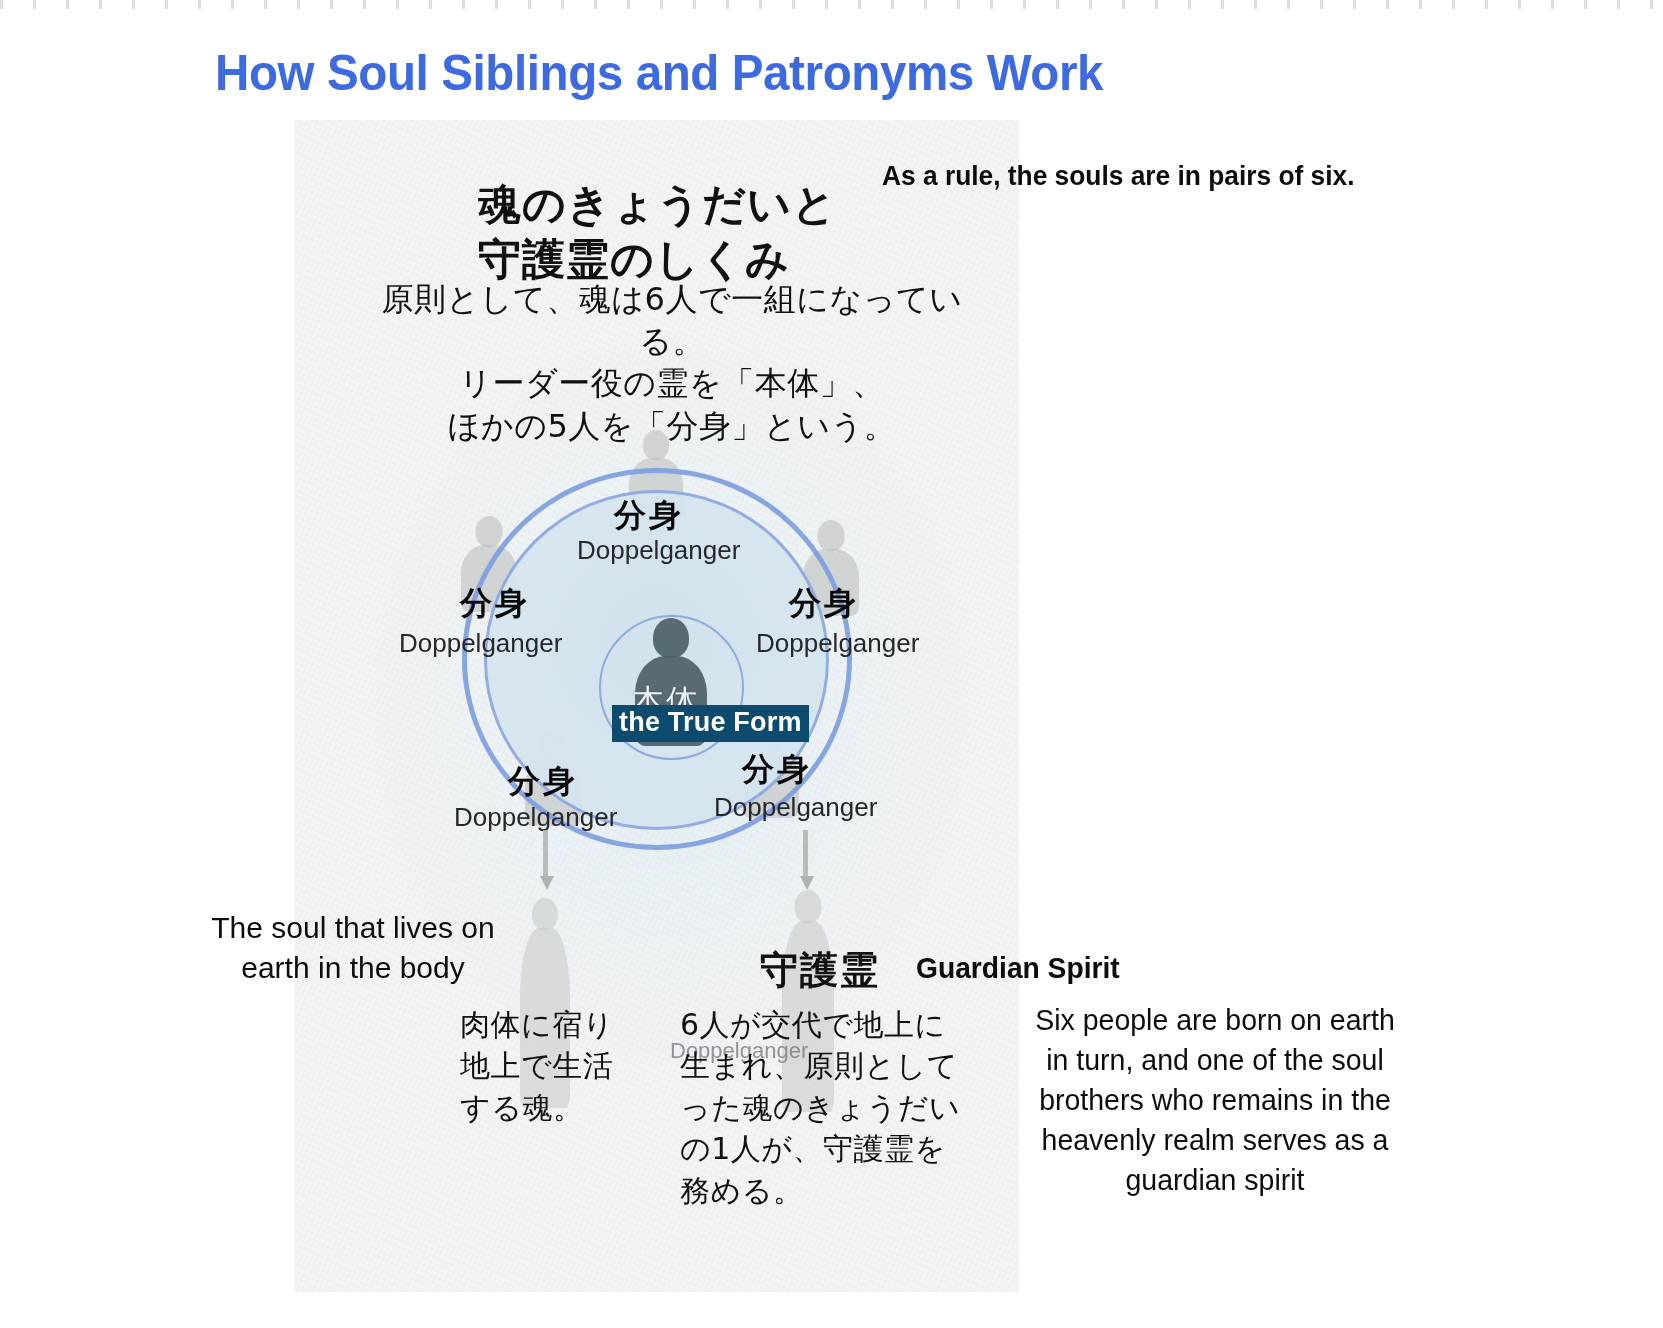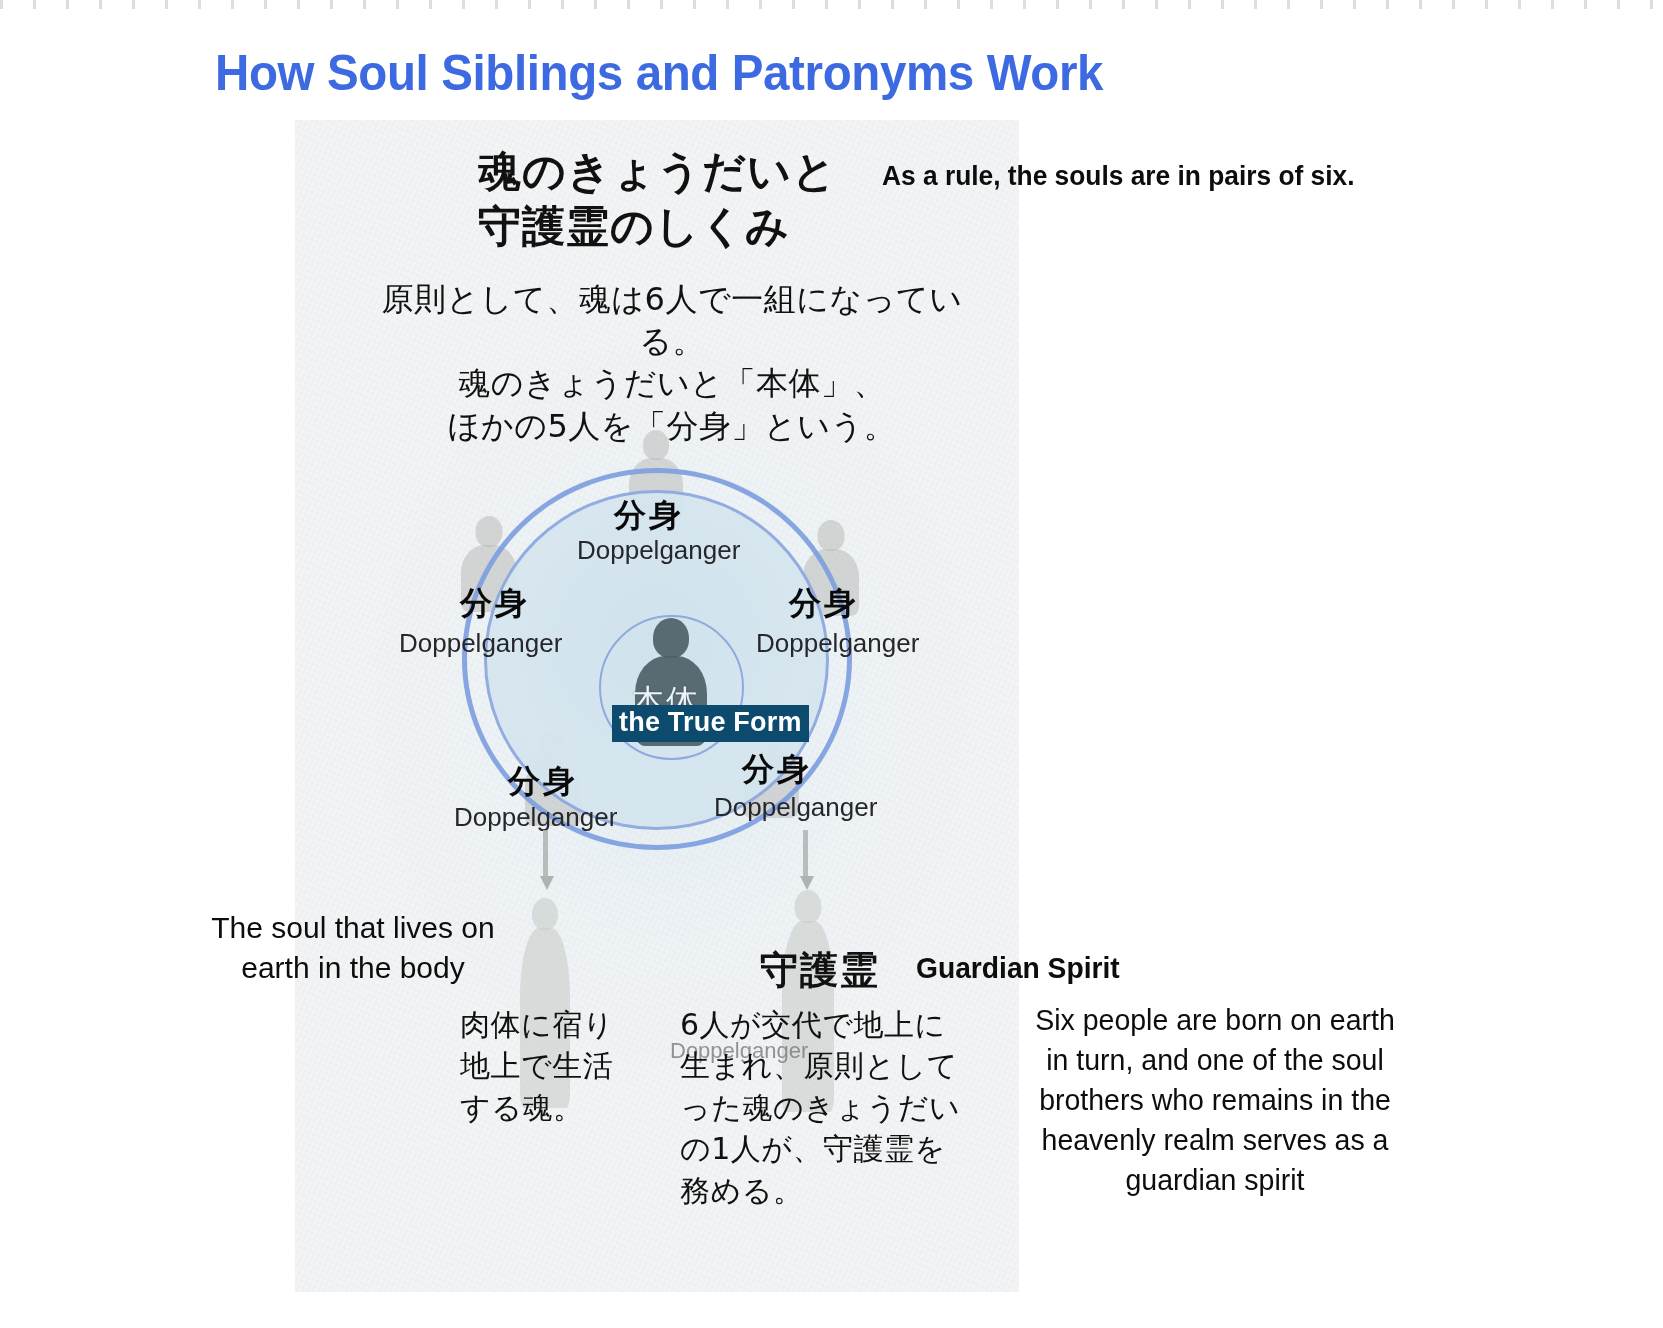--- a/index.html
+++ b/index.html
@@ -65,20 +65,21 @@
 
   
   .tb { position: absolute; white-space: pre-line; }
 
   .jp  { font-family: "DejaVu Sans", "Liberation Sans", sans-serif; color:#111; }
   .jp-head {
     font-weight: bold;
     font-size: 43px;
     line-height: 1.28;
     letter-spacing: 1px;
+    margin-top: 33px;
   }
   .jp-body {
     font-size: 32px;
     line-height: 1.32;
     letter-spacing: .5px;
   }
   .jp-small {
     font-size: 30px;
     line-height: 1.38;
     letter-spacing: .5px;
@@ -223,21 +224,21 @@
   <div id="title">How Soul Siblings and Patronyms Work</div>
 
   <div id="scan"></div>
 
   <div class="tb jp jp-head" style="left:478px; top:144px; text-align:left;">魂のきょうだいと
 守護霊のしくみ</div>
 
   <div class="tb en en-bold" style="left:882px; top:158px;">As a rule, the souls are in pairs of six.</div>
 
   <div class="tb jp jp-body" style="left:372px; top:278px; text-align:center; width:600px;">原則として、魂は6人で一組になっている。
-魂のきょうだいと「本体」、
+リーダー役の霊を「本体」、
 ほかの5人を「分身」という。</div>
 
 
   <div id="circles">
 
     <div class="figure fig-ghost" style="left:244px; top:0px; width:56px; height:92px;">
       <div class="head" style="width:26px;height:30px;"></div>
       <div class="torso" style="top:28px;width:54px;height:64px;"></div>
     </div>
     <div class="figure fig-ghost" style="left:76px; top:86px; width:58px; height:96px;">

